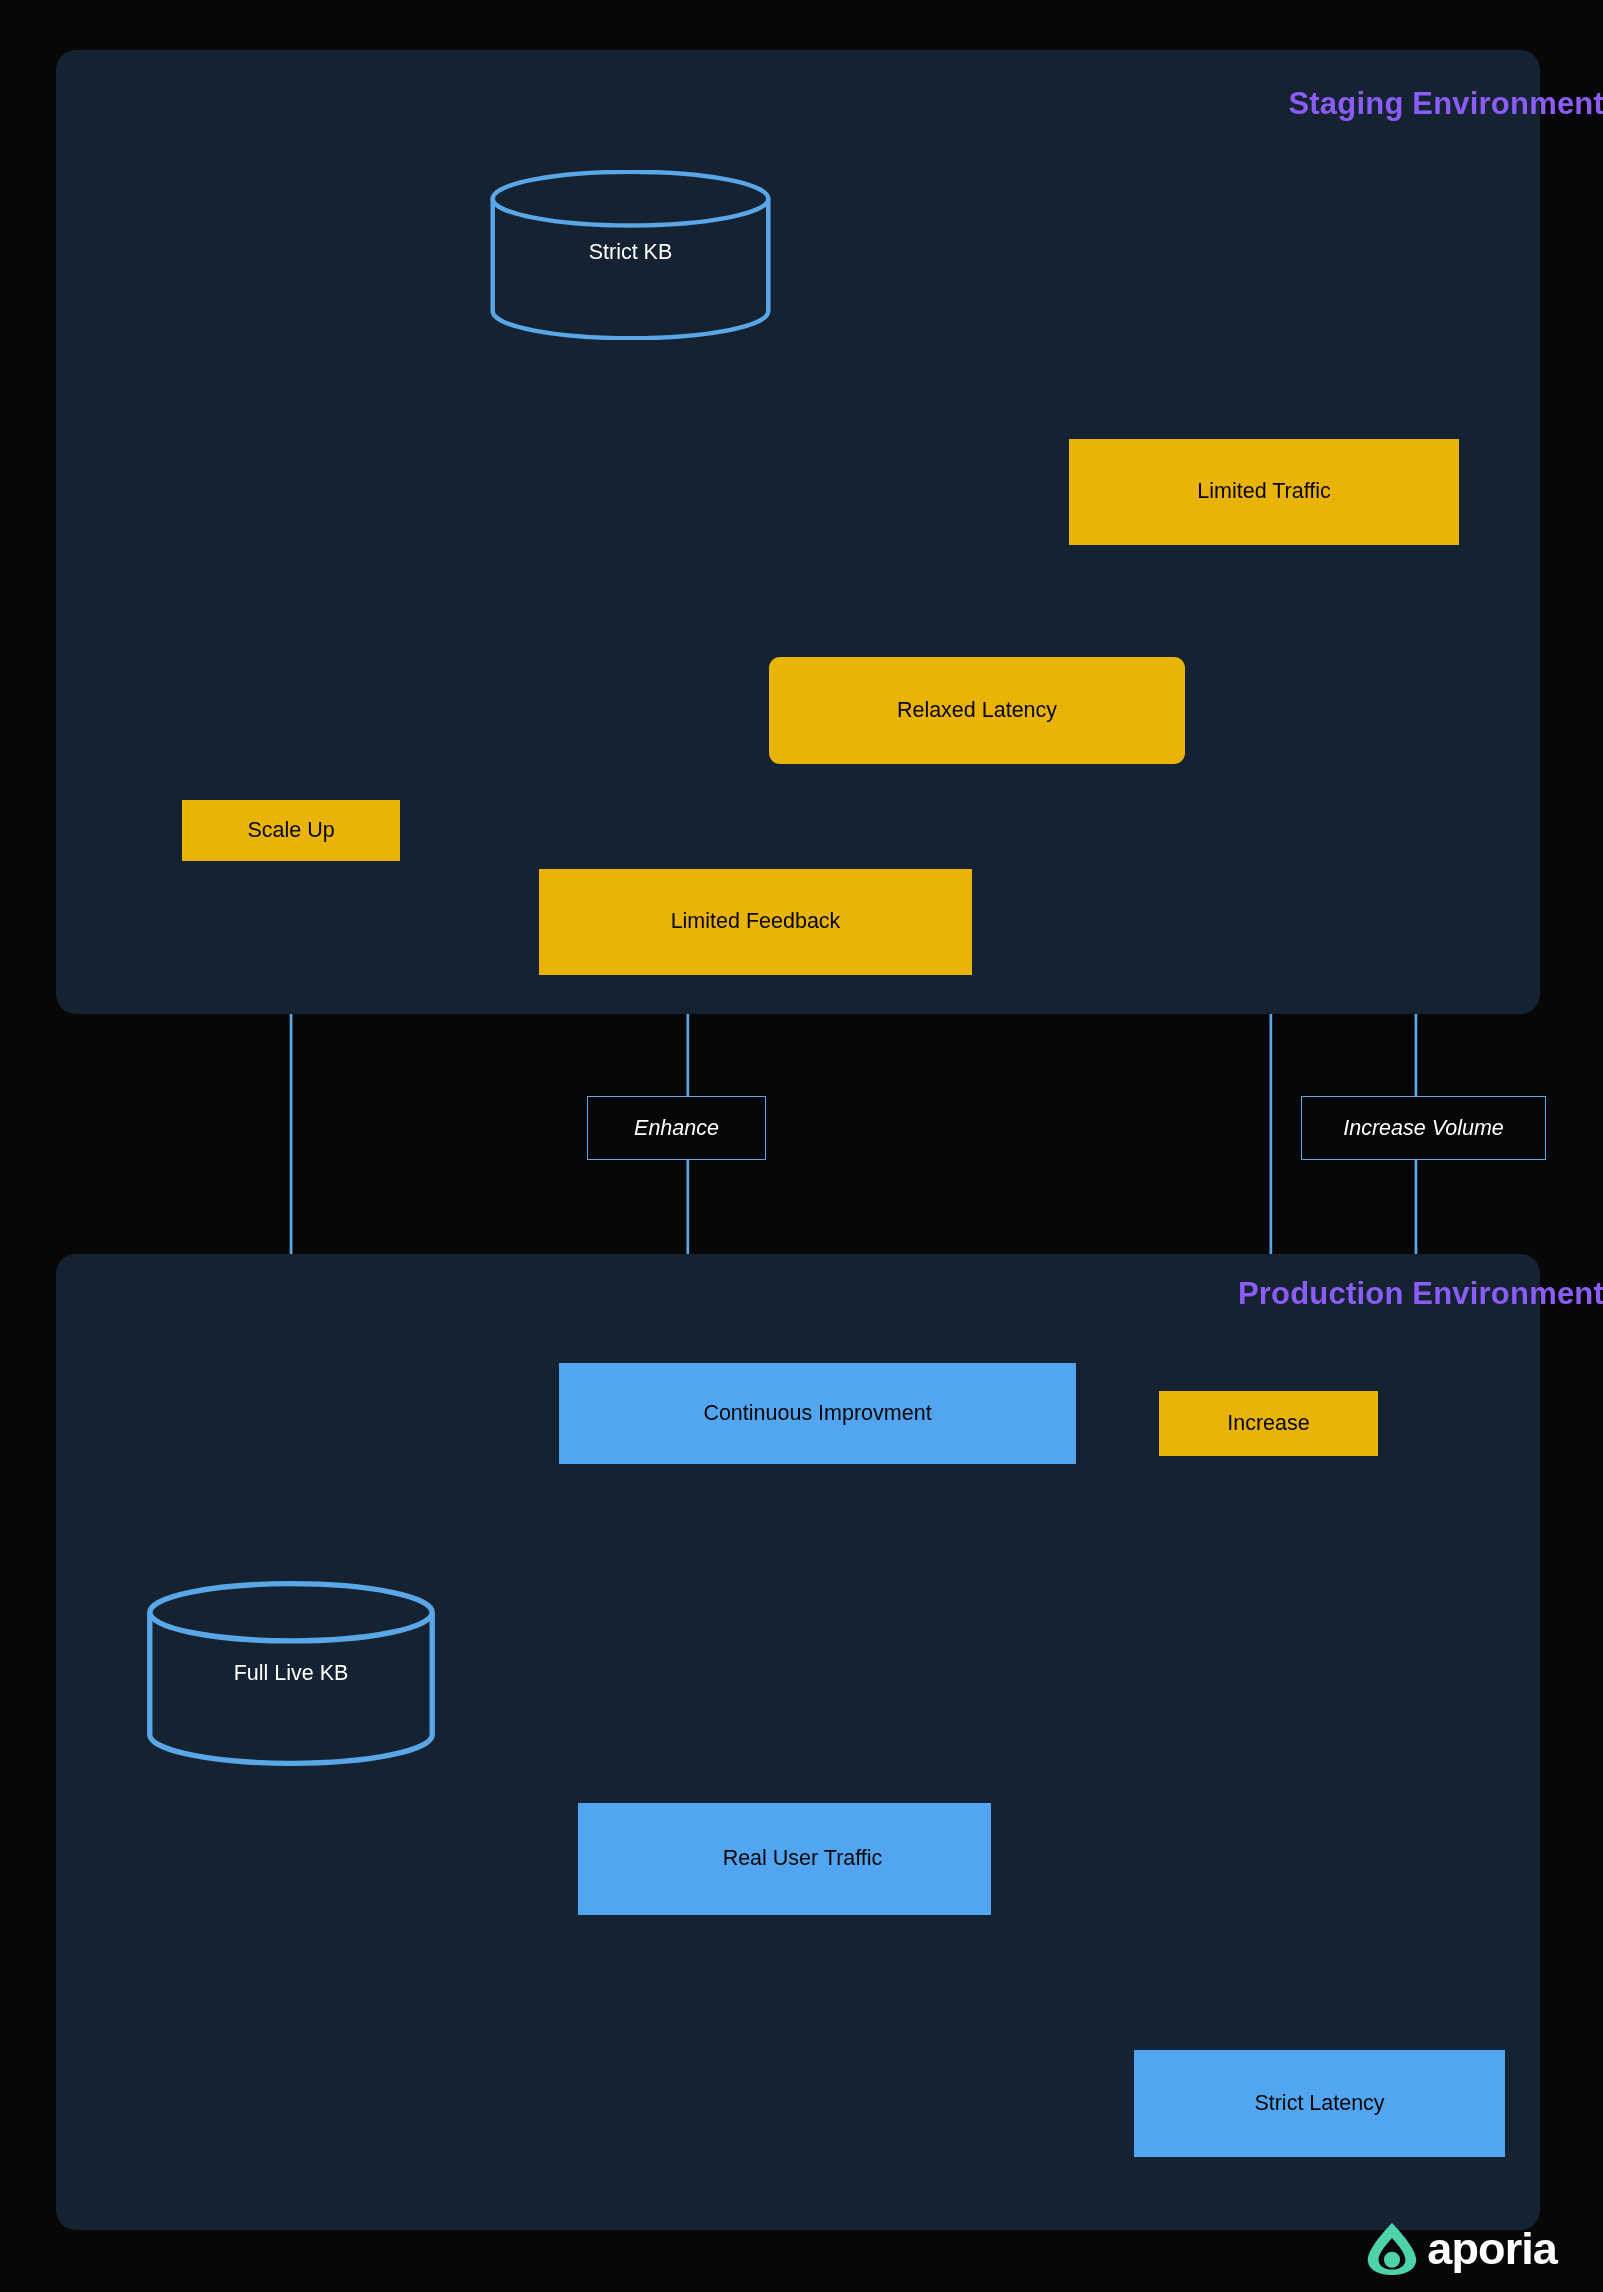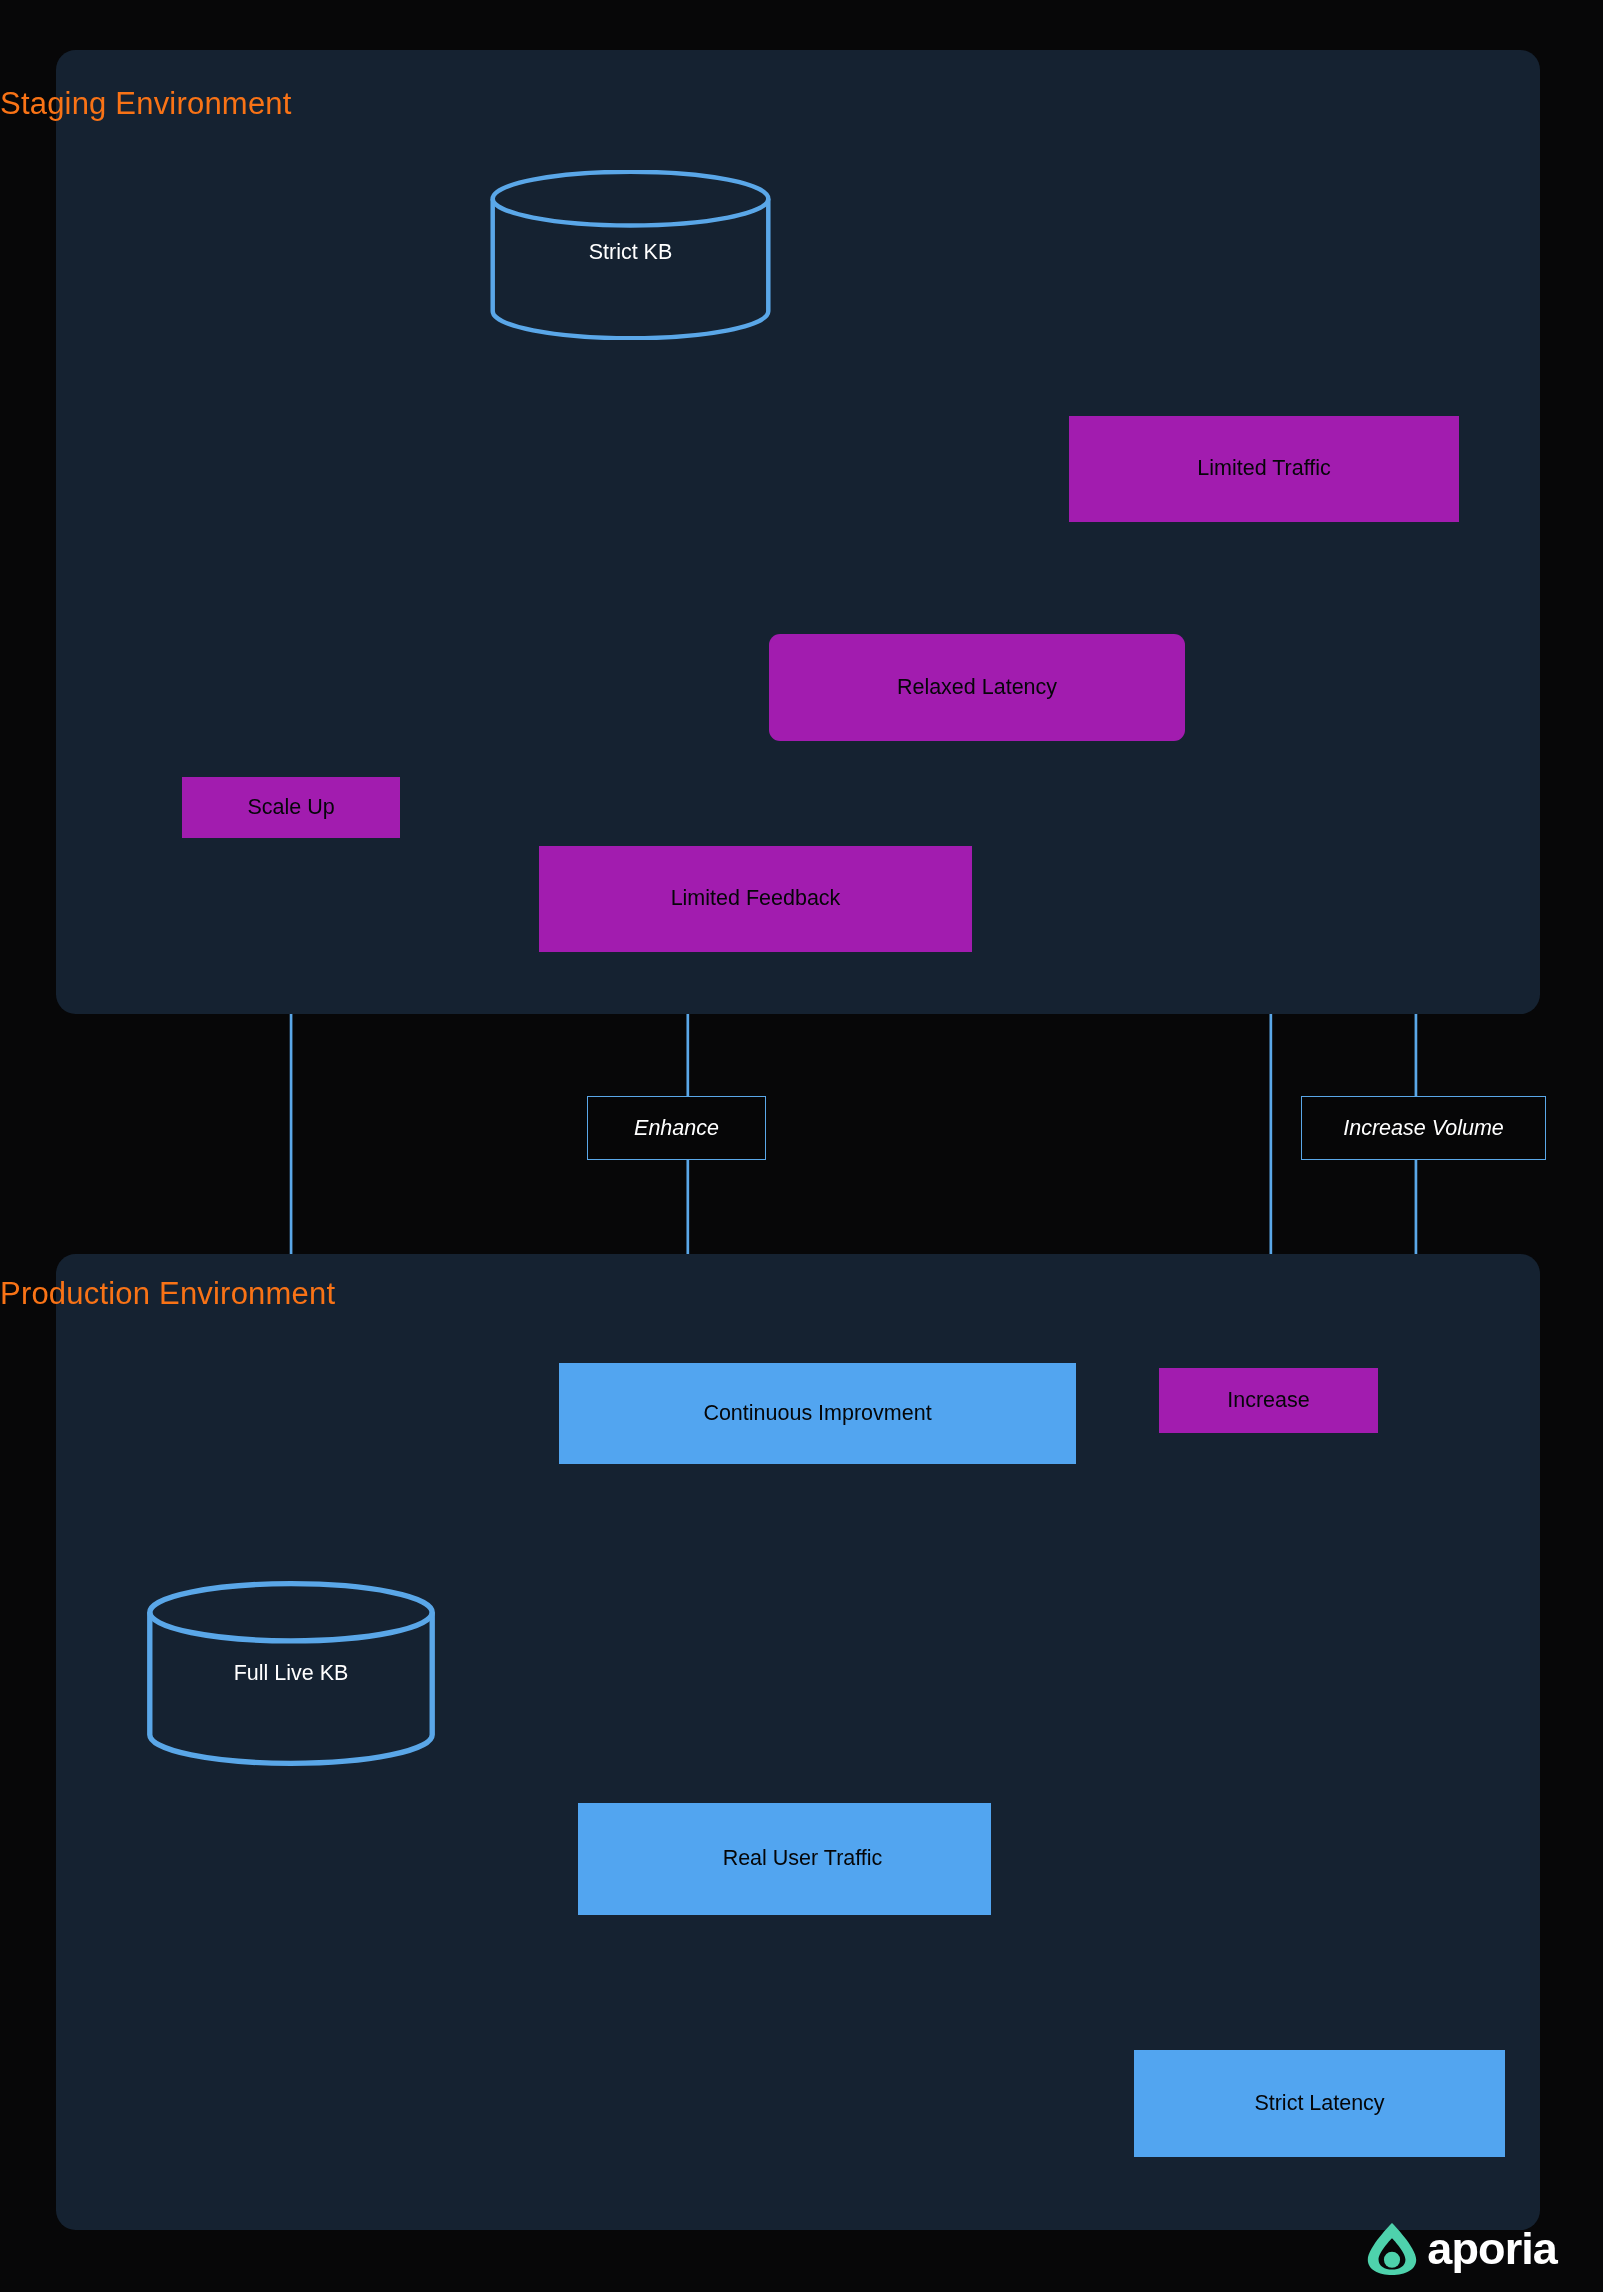--- a/index.html
+++ b/index.html
@@ -25,44 +25,44 @@
     position: absolute;
     background: #152231;
     border-radius: 19.7px;
   }
   #panel-staging { left: 56px; top: 50px; width: 1484px; height: 964px; }
   #panel-production { left: 56px; top: 1254px; width: 1484px; height: 976px; }
 
   .panel-title {
     position: absolute;
     width: 100%;
-    text-align: left;
-    color: #f97316;
+    text-align: right;
+    color: #8b5cf6;
     font-size: 31px;
-    font-weight: normal;
+    font-weight: bold;
     letter-spacing: 0.2px;
     font-family: "Liberation Sans", sans-serif;
   }
   #title-staging { top: 86px; }
   #title-production { top: 1276px; }
 
   
   .node {
     position: absolute;
     display: flex;
     align-items: center;
     justify-content: center;
     box-sizing: border-box;
     font-size: 21.5px;
     color: #050608;
     font-family: "Liberation Sans", sans-serif;
     text-align: center;
     line-height: 1.2;
   }
-  .node.green { background: #a21caf; }
+  .node.green { background: #eab308; margin-top: 23px; }
   .node.blue  { background: #52a5f0; }
 
   .edge-label {
     position: absolute;
     display: flex;
     align-items: center;
     justify-content: center;
     box-sizing: border-box;
     background: #060607;
     border: 1.8px solid #5aa7e8;

